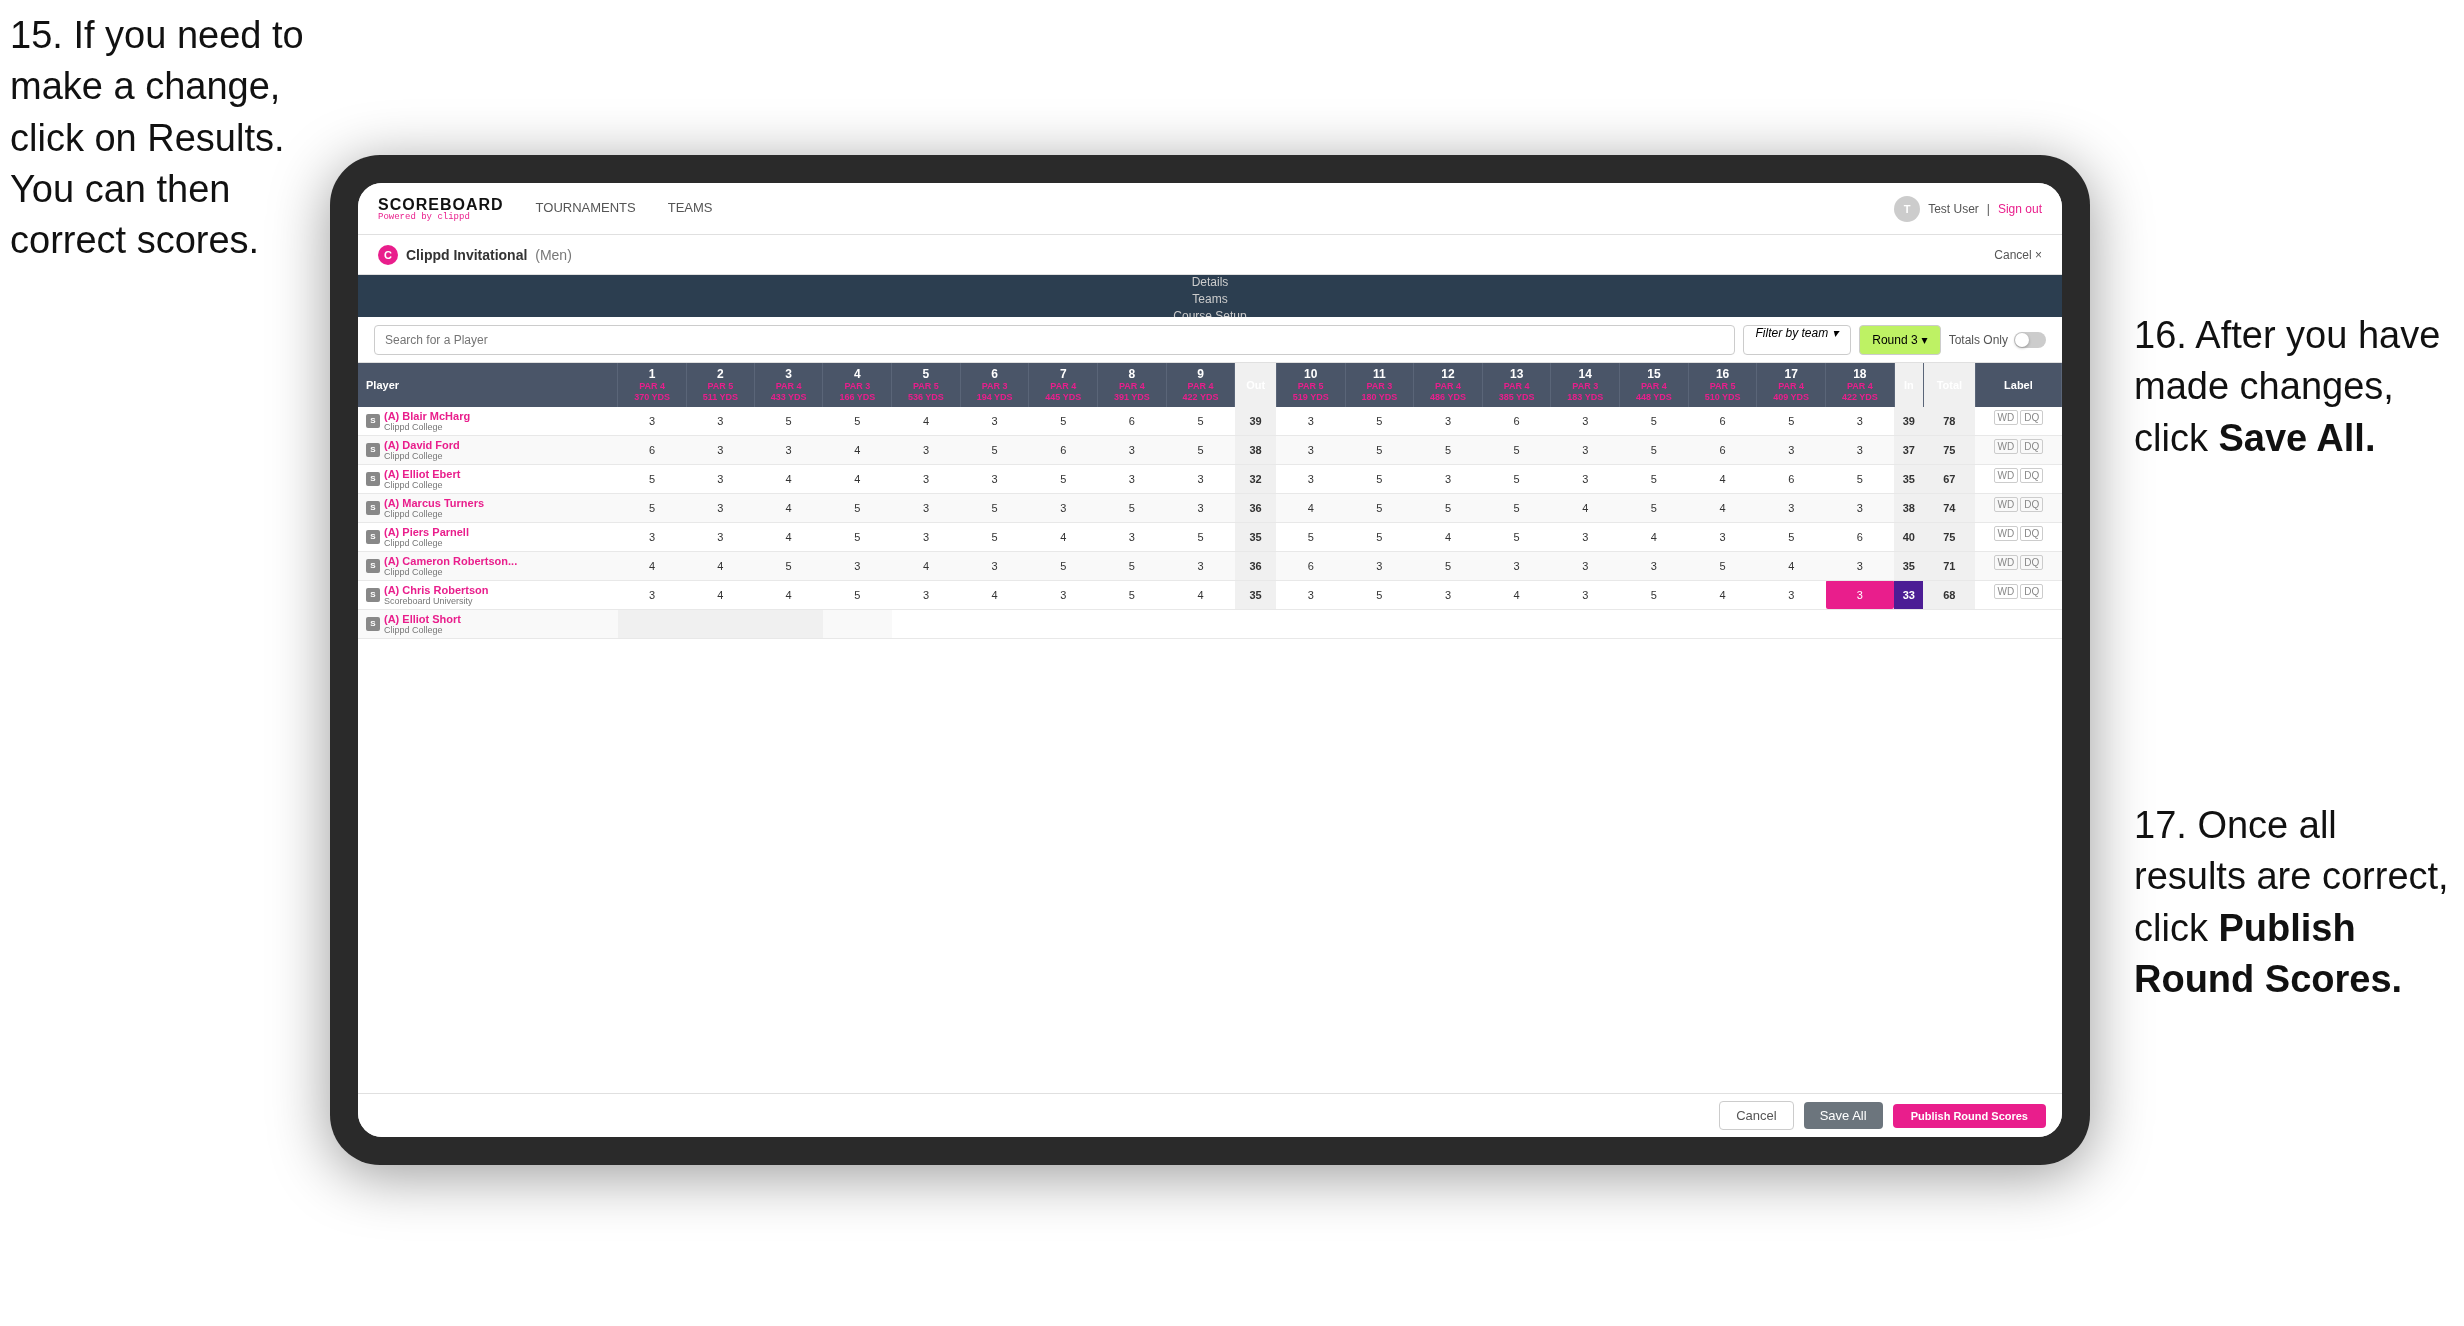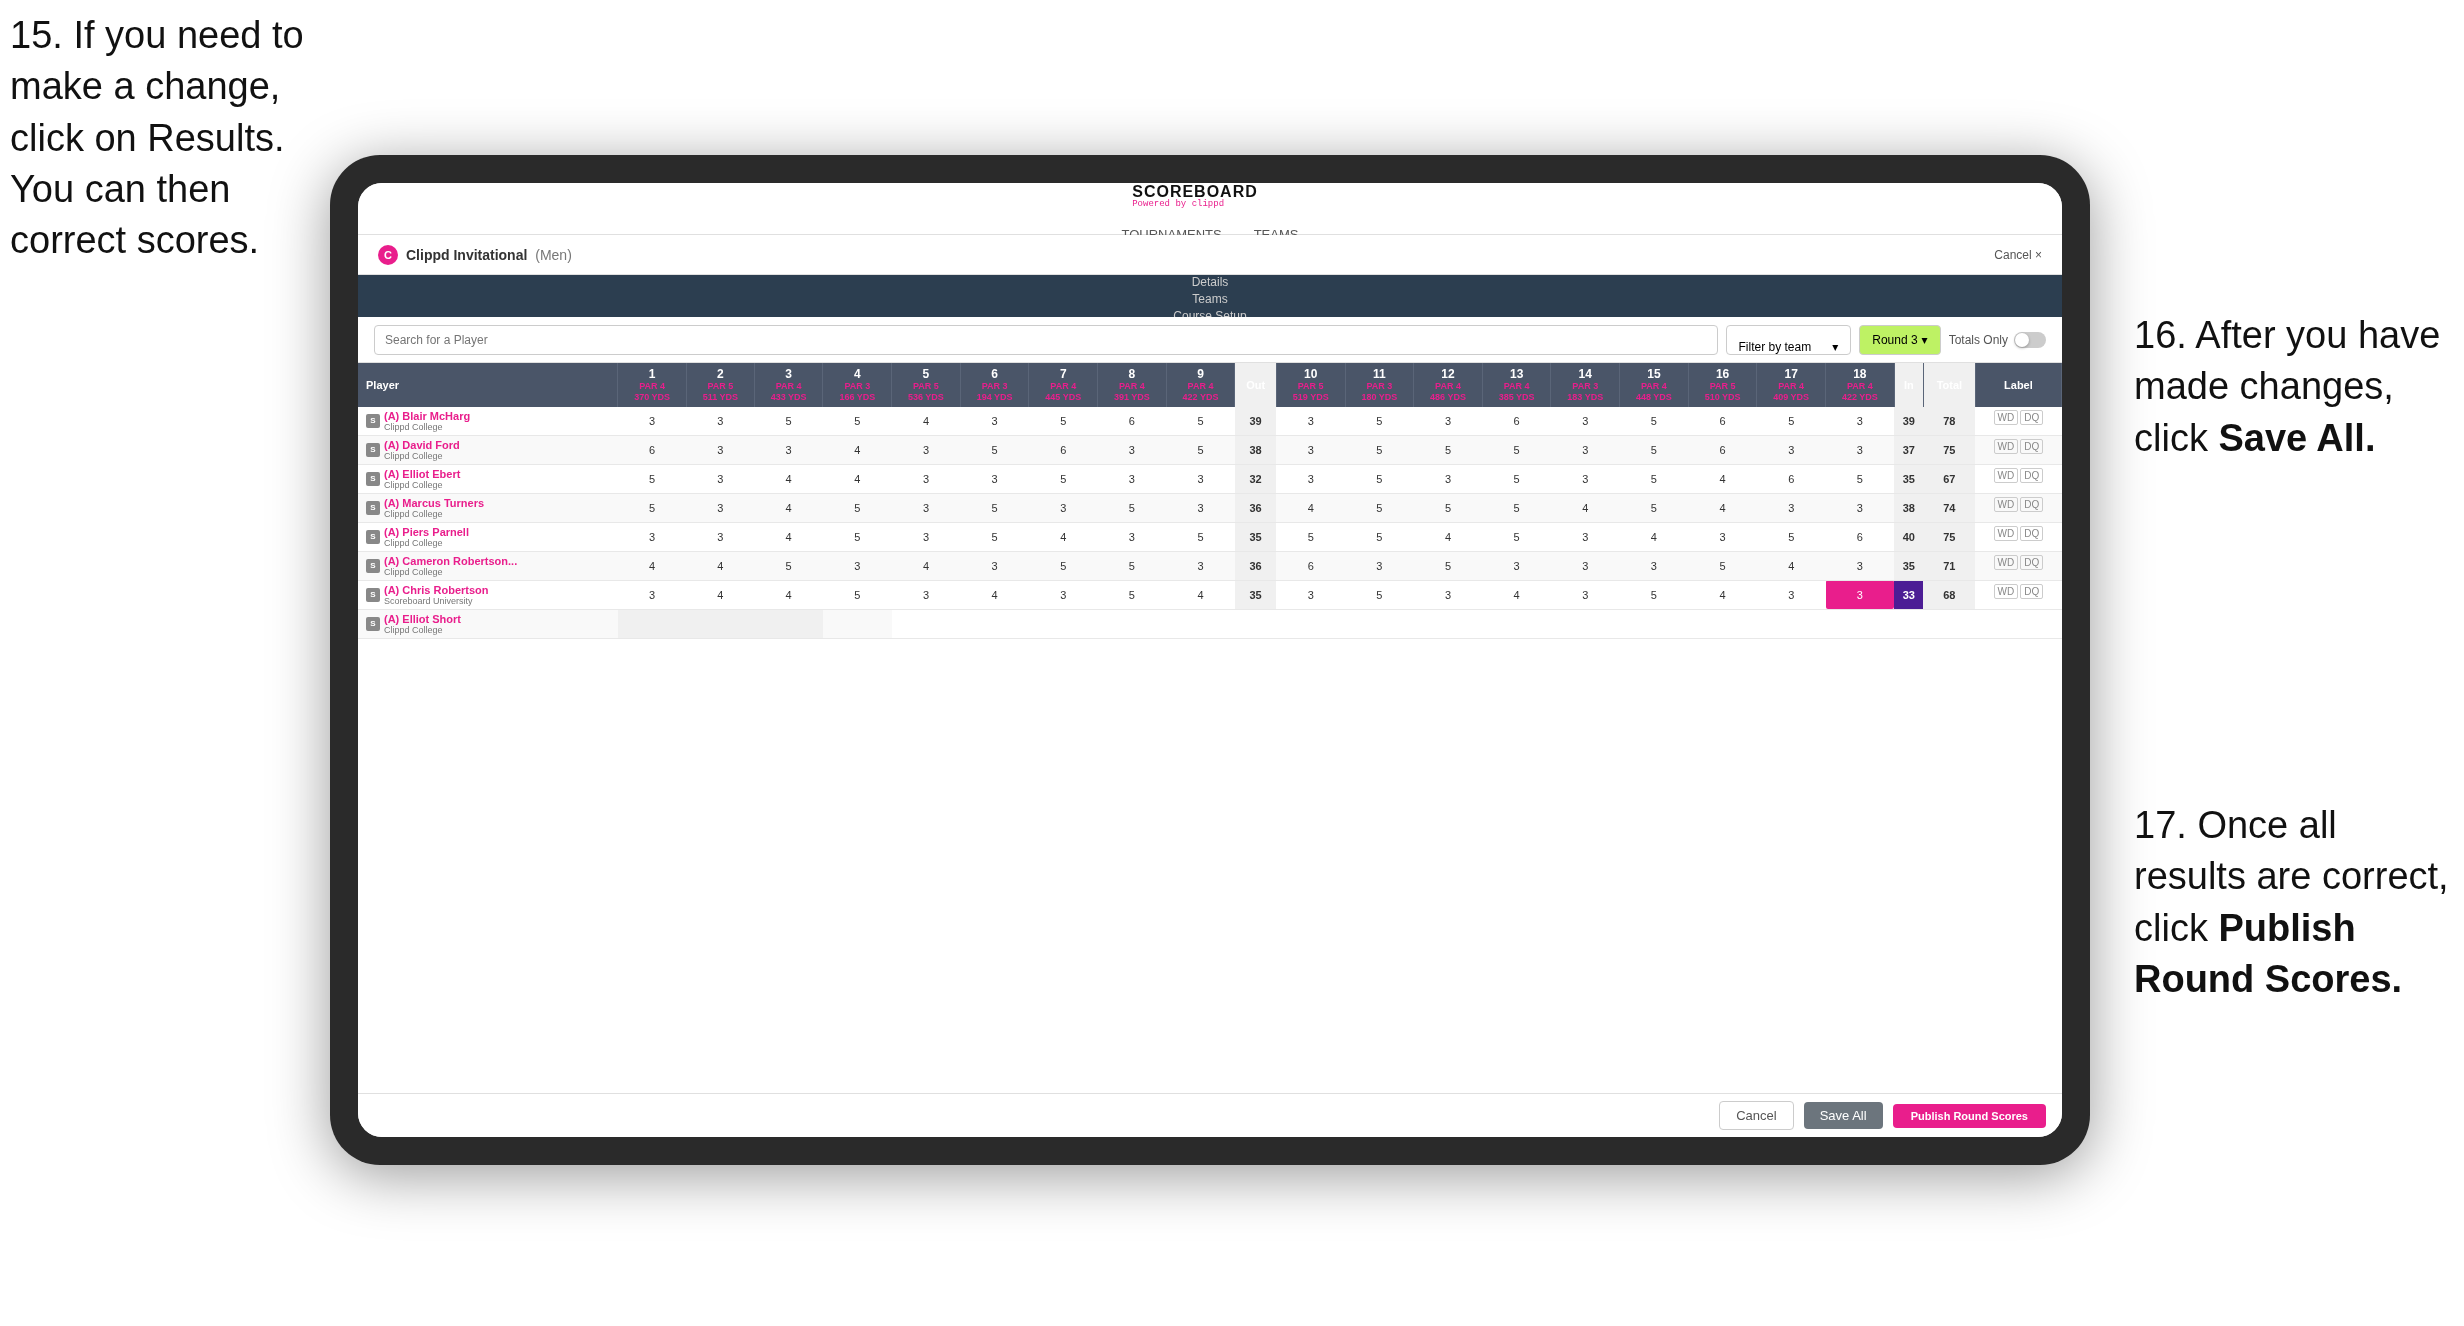--- a/index.html
+++ b/index.html
@@ -80,21 +80,20 @@
 
     
     .top-nav {
       background: #fff;
       display: flex;
       align-items: center;
       padding: 0 20px;
       height: 52px;
       border-bottom: 1px solid #e0e0e0;
       flex-shrink: 0;
-      flex-direction: column;
     }
     .logo-area {
       display: flex;
       align-items: center;
       margin-right: 30px;
     }
     .logo-text {
       font-size: 16px;
       font-weight: 900;
       color: #111;
@@ -227,22 +226,23 @@
     }
     .filter-btn {
       height: 30px;
       border: 1px solid #ccc;
       border-radius: 4px;
       padding: 0 12px;
       font-size: 12px;
       background: #fff;
       cursor: pointer;
       display: flex;
-      align-items: flex-end;
-      gap: 21px;
+      align-items: flex-start;
+      gap: 4px;
+      font-style: italic;
     }
     .round-btn {
       height: 30px;
       border: 1px solid #ccc;
       border-radius: 4px;
       padding: 0 12px;
       font-size: 12px;
       background: #bef264;
       cursor: pointer;
       display: flex;

